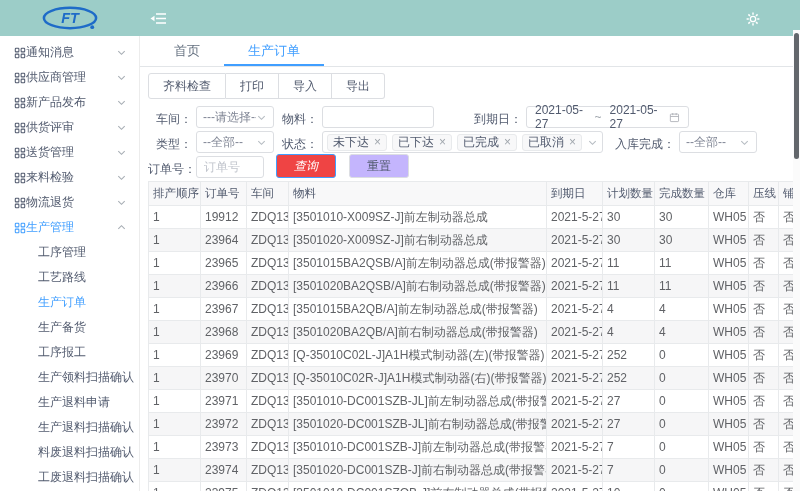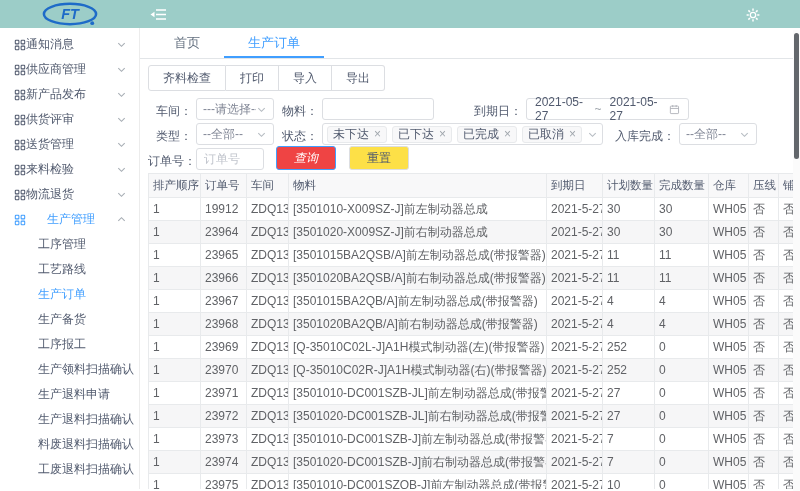--- a/index.html
+++ b/index.html
@@ -1,34 +1,34 @@
 <!DOCTYPE html>
 <html><head>
 <meta charset="utf-8">
 <style>
   * { margin:0; padding:0; box-sizing:border-box; }
   html,body { width:800px; height:491px; overflow:hidden; }
   body { font-family:"Liberation Sans","DejaVu Sans",sans-serif; background:#fff; }
   .app { position:relative; width:800px; height:491px; overflow:hidden; }
 
   
-  .hdr { height:28px; background:#9ccdc8; display:flex; align-items:center; }
+  .hdr { height:36px; background:#9ccdc8; display:flex; align-items:center; }
   .hdr-logo { width:140px; display:flex; justify-content:center; align-items:center; }
   .hdr-collapse { margin-left:10px; cursor:pointer; display:flex; align-items:center; }
   .hdr-right { margin-left:auto; display:flex; align-items:center; gap:20px; padding-right:26px;flex-direction:column; }
   .hdr-right .uname { color:#fff; font-size:13px; cursor:pointer; }
   .icon-btn { display:flex; align-items:center; cursor:pointer; }
 
   
   .bodyrow { display:flex; height:461px; }
   .sidebar { width:140px; border-right:1px solid #ececec; padding-top:4px; background:#fff; overflow:hidden; flex:none; }
   .menu-item { height:25px; display:flex; align-items:center; padding:0 12px 0 14px; font-size:12px; color:#515a6e; cursor:pointer; }
   .menu-item svg { flex:none; }
   .menu-item .mlabel { flex:1; margin-left:0; white-space:nowrap; overflow:hidden; }
-  .menu-item.active { color:#409eff;gap:21px; }
+  .menu-item.active { color:#409eff; }
   .sub-item { height:25px; line-height:25px; padding-left:38px; font-size:12px; color:#515a6e; cursor:pointer; white-space:nowrap; overflow:hidden; }
   .sub-item.active { color:#409eff; }
 
   .main { flex:1; display:flex; flex-direction:column; overflow:hidden; background:#fff; }
 
   
   .tabbar { height:31px; flex:none; border-bottom:1px solid #e2e5e8; display:flex; padding-left:10px; }
   .tab { padding:0 24px; line-height:29px; font-size:13px; color:#657180; border-bottom:2px solid transparent; cursor:pointer; white-space:nowrap; }
   .tab.active { color:#409eff; border-bottom-color:#409eff; }
 
@@ -56,21 +56,21 @@
   .dates { height:22px; border:1px solid #dcdee2; border-radius:3px; display:inline-flex; align-items:center;
     justify-content:center; gap:8px; padding:0 8px; color:#515a6e; background:#fff; cursor:pointer; }
   .tags { min-height:22px; border:1px solid #dcdee2; border-radius:3px; display:inline-flex; align-items:center;
     gap:5px; padding:0 4px; background:#fff; cursor:pointer; }
   .tag { height:17px; background:#f8f8f9; border:1px solid #e8eaec; border-radius:3px; display:inline-flex;
     align-items:center; padding:0 5px; font-size:12px; color:#515a6e; white-space:nowrap; }
   .tag .tx { margin-left:5px; color:#a0a6ad; cursor:pointer; }
   .pbtn { height:24px; padding:0 17px; border-radius:3px; font-size:12px; cursor:pointer;
     font-family:"Liberation Sans","DejaVu Sans",sans-serif; }
   .pbtn.primary { background:#ef4444; border:1px solid #409eff; color:#fff;font-style:italic; }
-  .pbtn.plain { background:#fde047; border:1px solid #dcdee2; color:#515a6e; }
+  .pbtn.plain { background:#c4b5fd; border:1px solid #dcdee2; color:#515a6e; }
 
   
   .twrap { margin-top:3px; }
   table { border-collapse:collapse; table-layout:fixed; width:670px; }
   th,td { border:1px solid #e8eaec; padding:0 4px; white-space:nowrap; overflow:hidden; text-align:left; }
   thead th { height:24px; background:#f8f8f9; color:#515a6e; font-weight:normal; font-size:11.5px; }
   tbody td { height:23px; color:#606266; font-size:12px; background:#fff; }
   tbody tr:nth-child(even) td { background:#f6f6f7; }
 
   

